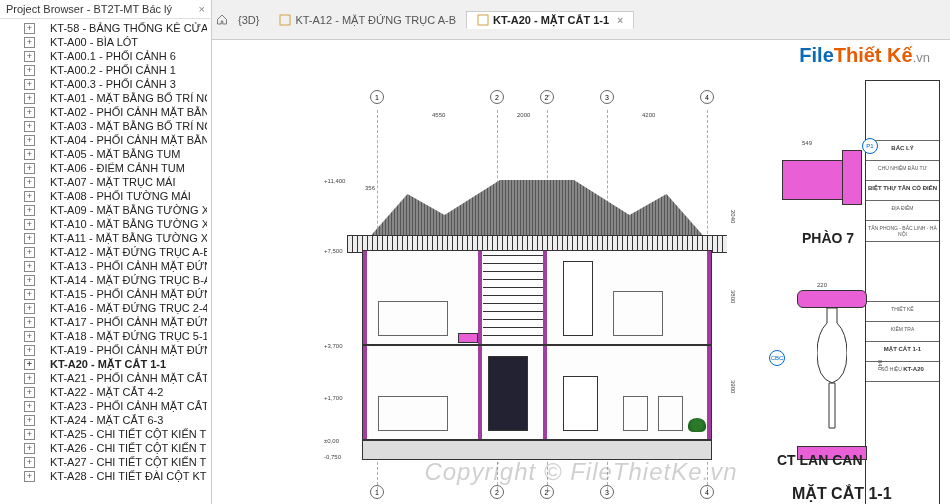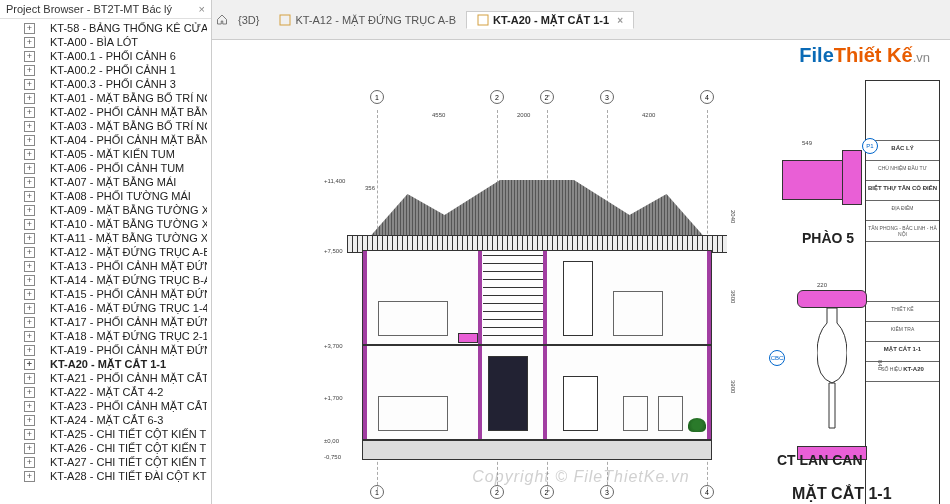--- a/index.html
+++ b/index.html
@@ -32,21 +32,21 @@
 
 
 .canvas-wrap { flex: 1; background: #fff; position: relative; overflow: hidden; }
 .canvas { position: absolute; inset: 0; }
 
 
 .logo-wm { position: absolute; top: 4px; right: 20px; font-size: 20px; font-weight: bold; }
 .logo-wm .t1 { color: #0a6ab6; }
 .logo-wm .t2 { color: #e85c00; }
 .logo-wm .t3 { color: #888; font-size: 13px; font-weight: normal; }
-.copyright-wm { position: absolute; bottom: 18px; left: 50%; transform: translateX(-50%); font-size: 16px; color: rgba(120,120,120,0.35); font-style: italic; letter-spacing: 1px; }
+.copyright-wm { position: absolute; bottom: 18px; left: 50%; transform: translateX(-50%); font-size: 24px; color: rgba(120,120,120,0.35); font-style: italic; letter-spacing: 1px; }
 
 
 .drawing-frame { position: absolute; top: 40px; left: 110px; width: 600px; height: 430px; }
 .sheet-border { position: absolute; top: 40px; right: 10px; width: 75px; height: 430px; border: 1px solid #333; }
 .sheet-cell { border-bottom: 1px solid #666; padding: 4px 2px; font-size: 5px; color: #555; min-height: 20px; text-align: center; }
 .sheet-cell.tall { min-height: 60px; }
 .sheet-cell.lbl { font-size: 5px; }
 .sheet-cell .val { color: #333; font-size: 6px; font-weight: bold; }
 
 .section-view { position: absolute; top: 0; left: 0; width: 430px; height: 420px; }
@@ -142,33 +142,33 @@
         <div class="tree-item">
           <span class="tree-indent"></span>
           <span class="tree-exp">+</span>
           <span class="tree-node"></span>
           <span class="tree-label">KT-A04 - PHỐI CẢNH MẶT BẰNG B</span>
         </div>
         <div class="tree-item">
           <span class="tree-indent"></span>
           <span class="tree-exp">+</span>
           <span class="tree-node"></span>
-          <span class="tree-label">KT-A05 - MẶT KIẾN TUM</span>
-        </div>
-        <div class="tree-item">
-          <span class="tree-indent"></span>
-          <span class="tree-exp">+</span>
-          <span class="tree-node"></span>
-          <span class="tree-label">KT-A06 - PHỐI CẢNH TUM</span>
-        </div>
-        <div class="tree-item">
-          <span class="tree-indent"></span>
-          <span class="tree-exp">+</span>
-          <span class="tree-node"></span>
-          <span class="tree-label">KT-A07 - MẶT BẰNG MÁI</span>
+          <span class="tree-label">KT-A05 - MẶT BẰNG TUM</span>
+        </div>
+        <div class="tree-item">
+          <span class="tree-indent"></span>
+          <span class="tree-exp">+</span>
+          <span class="tree-node"></span>
+          <span class="tree-label">KT-A06 - ĐIỂM CẢNH TUM</span>
+        </div>
+        <div class="tree-item">
+          <span class="tree-indent"></span>
+          <span class="tree-exp">+</span>
+          <span class="tree-node"></span>
+          <span class="tree-label">KT-A07 - MẶT TRỤC MÁI</span>
         </div>
         <div class="tree-item">
           <span class="tree-indent"></span>
           <span class="tree-exp">+</span>
           <span class="tree-node"></span>
           <span class="tree-label">KT-A08 - PHỐI TƯỜNG MÁI</span>
         </div>
         <div class="tree-item">
           <span class="tree-indent"></span>
           <span class="tree-exp">+</span>
@@ -208,33 +208,33 @@
         <div class="tree-item">
           <span class="tree-indent"></span>
           <span class="tree-exp">+</span>
           <span class="tree-node"></span>
           <span class="tree-label">KT-A15 - PHỐI CẢNH MẶT ĐỨNG TR</span>
         </div>
         <div class="tree-item">
           <span class="tree-indent"></span>
           <span class="tree-exp">+</span>
           <span class="tree-node"></span>
-          <span class="tree-label">KT-A16 - MẶT ĐỨNG TRỤC 1-4</span>
+          <span class="tree-label">KT-A16 - MẶT ĐỨNG TRỤC 2-4</span>
         </div>
         <div class="tree-item">
           <span class="tree-indent"></span>
           <span class="tree-exp">+</span>
           <span class="tree-node"></span>
           <span class="tree-label">KT-A17 - PHỐI CẢNH MẶT ĐỨNG TR</span>
         </div>
         <div class="tree-item">
           <span class="tree-indent"></span>
           <span class="tree-exp">+</span>
           <span class="tree-node"></span>
-          <span class="tree-label">KT-A18 - MẶT ĐỨNG TRỤC 2-1</span>
+          <span class="tree-label">KT-A18 - MẶT ĐỨNG TRỤC 5-1</span>
         </div>
         <div class="tree-item">
           <span class="tree-indent"></span>
           <span class="tree-exp">+</span>
           <span class="tree-node"></span>
           <span class="tree-label">KT-A19 - PHỐI CẢNH MẶT ĐỨNG T</span>
         </div>
         <div class="tree-item selected">
           <span class="tree-indent"></span>
           <span class="tree-exp">+</span>
@@ -411,21 +411,21 @@
               <div class="floor f0"></div>
             </div>
           </div>
 
           <div class="detail1">
             <div class="callout" style="top:-2px;left:90px">P1</div>
             <div class="shape"></div>
             <div class="shape2"></div>
             <div class="dim-text" style="top:0;left:30px">549</div>
           </div>
-          <div class="label-big" style="top:150px;left:480px">PHÀO 5</div>
+          <div class="label-big" style="top:150px;left:480px">PHÀO 7</div>
 
           <div class="detail2">
             <div class="callout" style="top:60px;left:-8px">CBC</div>
             <div class="bal-cap"></div>
             <div class="baluster">
               <svg viewBox="0 0 30 130">
                   <path d="M10 0 h10 v15 q10 10 10 30 q0 25 -15 30 q-15 -5 -15 -30 q0 -20 10 -30 z M12 75 h6 v45 h-6 z" fill="#fff" stroke="#333"></path>
                 </svg>
             </div>
             <div class="bal-base"></div>

